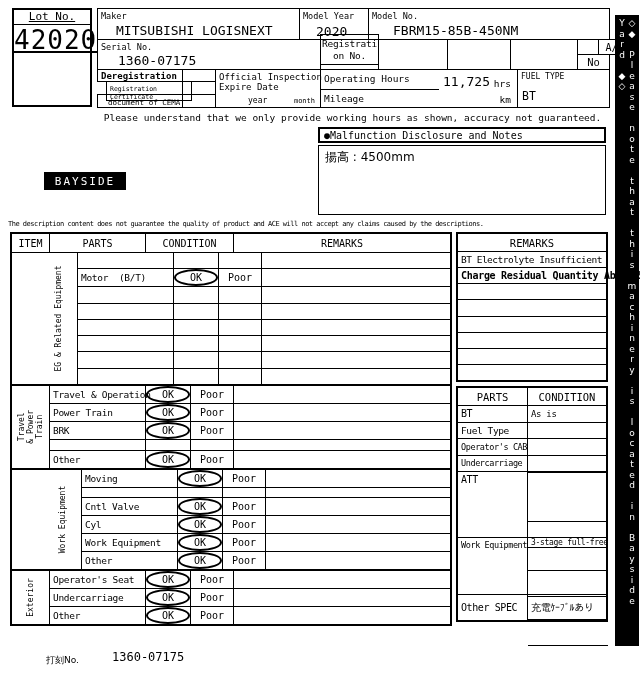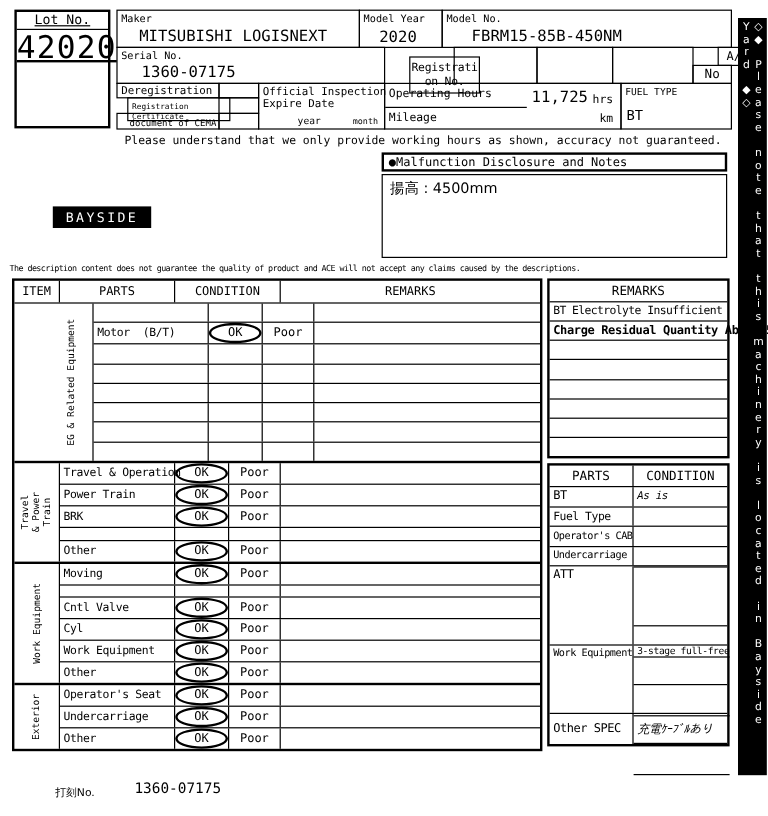--- a/index.html
+++ b/index.html
@@ -55,21 +55,21 @@
   .rr-big { font-size:9.5px; letter-spacing:-0.5px; }
   .rr-small { font-size:10px; letter-spacing:-0.3px;font-weight:bold; }
 
   
   .rp-table { left:456px; top:386px; width:152px; height:236px; border:2px solid #000; display:flex; flex-direction:column; }
   .rp-head { height:17px; border-bottom:1px solid #000; display:flex; font-size:10.5px; flex:0 0 auto; }
   .rp-head .h-parts { width:70px; border-right:1px solid #000; display:flex; align-items:center; justify-content:center; box-sizing:border-box; }
   .rp-head .h-cond { flex:1; display:flex; align-items:center; justify-content:center; }
   .rp-row { height:16.5px; border-bottom:1px solid #000; display:flex; flex:0 0 auto; box-sizing:border-box; }
   .rp-part { width:70px; border-right:1px solid #000; box-sizing:border-box; display:flex; align-items:center; padding-left:3px; font-size:8.5px; letter-spacing:-0.4px; white-space:nowrap; }
-  .rp-cond { flex:1; display:flex; align-items:center; padding-left:3px; font-size:8px; letter-spacing:-0.3px; white-space:nowrap;font-style:italic; }
+  .rp-cond { flex:1; display:flex; align-items:center; padding-left:3px; font-size:8px; letter-spacing:-0.3px; white-space:nowrap; }
   .rp-group { display:flex; border-bottom:1px solid #000; box-sizing:border-box; flex:0 0 auto; }
   .g-left { width:70px; border-right:1px solid #000; box-sizing:border-box; padding:2px 0 0 3px; font-size:8.5px; letter-spacing:-0.4px; white-space:nowrap; }
   .g-right { flex:1; display:flex; flex-direction:column;gap:48px; }
   .g-cell { border-bottom:1px solid #000; box-sizing:border-box; display:flex; align-items:center; padding-left:3px; font-size:8px; letter-spacing:-0.3px; white-space:nowrap; }
   .g-cell:last-child { border-bottom:none; }
   .rp-last { flex:1; border-bottom:none; }
   .rp-last .rp-part { font-size:10px; }
   .rp-last .rp-cond { font-size:10px; font-family:"DejaVu Sans", sans-serif; }
 
   
@@ -98,28 +98,28 @@
 </div>
 <div class="cell" style="left:368px; top:8px; width:242px; height:32px;">
   <span class="sm-lbl">Model No.</span>
   <span class="big-val" style="left:24px; top:14px;">FBRM15-85B-450NM</span>
 </div>
 
 <div class="cell" style="left:97px; top:39px; width:224px; height:31px;">
   <span class="sm-lbl">Serial No.</span>
   <span class="big-val" style="left:20px; top:13px;">1360-07175</span>
 </div>
-<div class="cell reg-label" style="left:320px; top:47px; width:59px; height:31px;margin-left:21px;">Registration No.</div>
+<div class="cell reg-label" style="left:320px; top:34px; width:59px; height:31px;">Registration No.</div>
 <div class="cell" style="left:378px; top:39px; width:70px; height:31px;"></div>
 <div class="cell" style="left:447px; top:39px; width:64px; height:31px;"></div>
 <div class="cell" style="left:510px; top:39px; width:68px; height:31px;"></div>
 <div class="cell ctr" style="left:598px; top:39px; width:33px; height:16px; font-size:10px;">A/C</div>
 <div class="cell ctr" style="left:577px; top:54px; width:33px; height:16px; font-size:10.5px;">No</div>
 
-<div class="cell" style="left:97px; top:69px; width:86px; height:13px; font-size:9px; padding:1px 0 0 3px;">Deregistration</div>
+<div class="cell" style="left:97px; top:69px; width:86px; height:13px; font-size:9px; padding:1px 0 0 3px;font-weight:bold;">Deregistration</div>
 <div class="cell" style="left:182px; top:69px; width:34px; height:13px;"></div>
 <div class="cell" style="left:106px; top:81px; width:86px; height:20px; font-size:6.5px; padding:3px 0 0 3px;">Registration Certificate</div>
 <div class="cell" style="left:182px; top:81px; width:34px; height:14px;"></div>
 <div class="cell" style="left:97px; top:94px; width:86px; height:14px; font-size:7.5px; padding:3px 0 0 10px;">document of CEMA</div>
 <div class="cell" style="left:182px; top:94px; width:34px; height:14px;"></div>
 
 <div class="cell" style="left:215px; top:69px; width:106px; height:39px;">
   <span class="abs" style="left:3px; top:2px; font-size:9px; white-space:nowrap;">Official Inspection</span>
   <span class="abs" style="left:3px; top:12px; font-size:9px; white-space:nowrap;">Expire Date</span>
   <span class="abs" style="left:32px; bottom:2px; font-size:8px;">year</span>
@@ -256,21 +256,21 @@
           <div class="c-part">Other</div>
           <div class="c-ok">
             <span class="okcircle">OK</span>
           </div>
           <div class="c-poor">Poor</div>
           <div class="c-rem"></div>
         </div>
     </div>
   </div>
 
-  <div class="mt-section" style="height:103px;">
+  <div class="mt-section" style="height:103px;padding-left:32px;">
     <div class="mt-item">
       <span class="vlabel">Work Equipment</span>
     </div>
     <div class="mt-rows">
       <div class="mt-row">
           <div class="c-part">Moving</div>
           <div class="c-ok">
             <span class="okcircle">OK</span>
           </div>
           <div class="c-poor">Poor</div>

